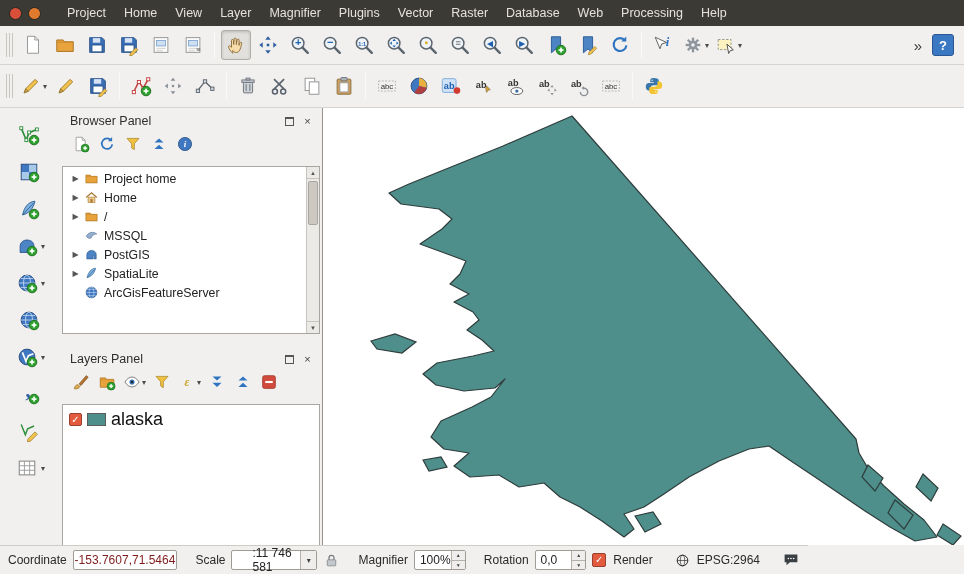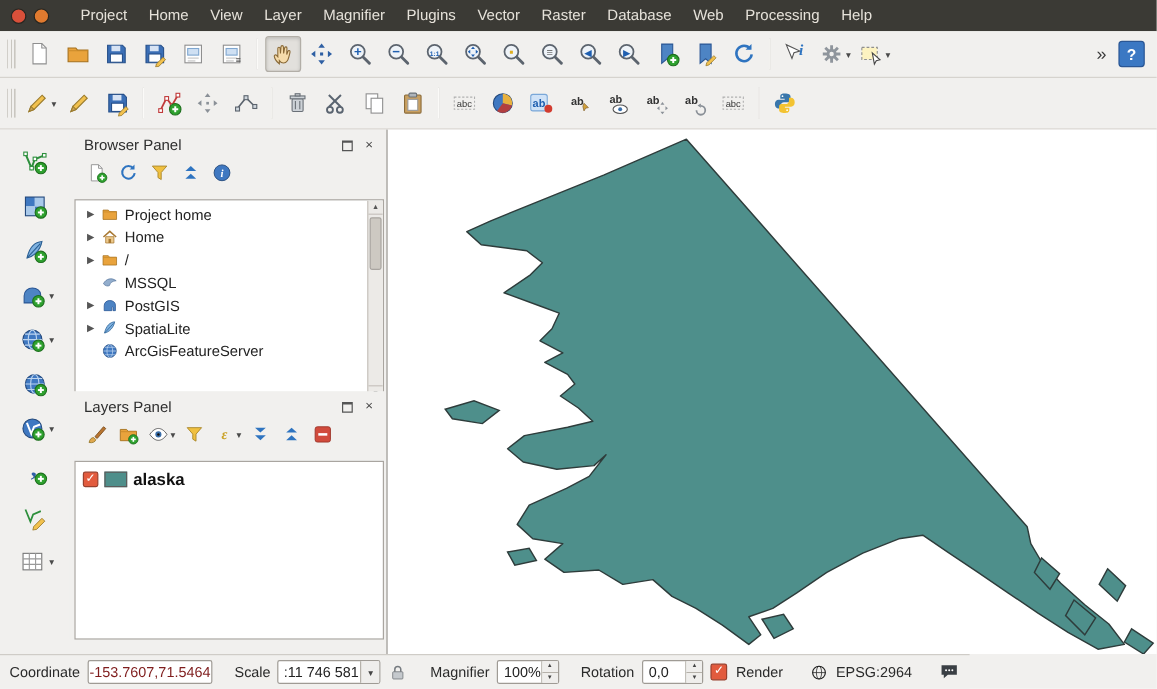--- a/index.html
+++ b/index.html
@@ -29,21 +29,21 @@
   .help-btn{width:22px;height:22px;background:#3b78c3;border:1px solid #2a5694;border-radius:3px;color:#fff;font-weight:bold;font-size:13px;display:flex;align-items:center;justify-content:center}
 
   
   #left-toolbar{position:absolute;left:0;top:108px;width:58px;bottom:29px;display:flex;flex-direction:column;align-items:center;padding-top:14px;gap:11px;background:#f1f0ee}
   .lt-row{display:flex;align-items:center;justify-content:center;width:50px}
   .lt-row .tb-btn{min-width:26px;height:26px}
 
   
   .panel{position:absolute;left:58px;width:264px;background:#f1f0ee}
   #browser-panel{top:108px;height:230px}
-  #layers-panel{top:326px;height:207px}
+  #layers-panel{top:346px;height:207px}
   .panel-head{display:flex;align-items:flex-end;padding:6px 8px 2px 12px;font-size:12.5px}
   .panel-title{flex:1}
   .panel-btn{width:13px;height:13px;margin-left:5px;display:flex;align-items:center;justify-content:center;color:#444;font-size:11px;line-height:11px}
   .float-glyph{width:9px;height:9px;border:1px solid #555;border-top-width:2px;display:block}
   .panel-toolbar{display:flex;align-items:center;padding:2px 6px 2px 10px}
   .panel-toolbar .tb-btn{min-width:24px;height:24px}
 
   .tree-box{position:absolute;left:4px;right:2px;top:58px;bottom:4px;background:#fff;border:1px solid #a9a5a0;overflow:hidden}
   .tree-rows{position:absolute;left:0;top:2px;right:13px;bottom:0;overflow:hidden}
   .tree-row{display:flex;align-items:center;height:19px;padding-left:6px;white-space:nowrap}
@@ -52,32 +52,32 @@
   .tree-label{padding-left:4px;font-size:12.3px;color:#222}
   .vscroll{position:absolute;right:0;top:0;bottom:0;width:13px;background:#eceae7;border-left:1px solid #c7c3bd}
   .vs-btn{height:12px;display:flex;align-items:center;justify-content:center;font-size:6px;color:#555;border-bottom:1px solid #c7c3bd}
   .vs-btn.bottom{position:absolute;bottom:0;left:0;right:0;border-top:1px solid #c7c3bd;border-bottom:none}
   .vs-thumb{position:absolute;left:1px;right:1px;top:14px;height:44px;background:#cdc9c2;border:1px solid #a9a5a0;border-radius:2px}
 
   .layers-box{position:absolute;left:4px;right:2px;top:58px;bottom:0;background:#fff;border:1px solid #a9a5a0;overflow:hidden;padding:4px 0 0 6px}
   .layer-row{display:flex;align-items:center;height:20px;gap:5px}
   .chk{width:13px;height:13px;border:1px solid #99402e;border-radius:2px;background:#e25b3e;color:#fff;font-size:10px;line-height:12px;text-align:center;flex:none}
   .swatch{width:19px;height:13px;border:1px solid #5c5c5c;flex:none}
-  .layer-label{font-weight:bold;font-size:14px;color:#111}
+  .layer-label{font-weight:normal;font-size:18px;color:#111}
 
   
   #map-canvas{position:absolute;left:322px;top:108px;width:642px;height:437px;background:#ffffff;border-left:1px solid #97938f}
 
   
   .statusbar{position:absolute;left:0;bottom:0;width:808px;height:29px;background:#f1f0ee;border-top:1px solid #cfccc7;display:flex;align-items:center;padding:0 8px;gap:6px;font-size:12px}
   .sb-label{white-space:nowrap;color:#2a2a2a}
   .sb-input{height:20px;background:#fff;border:1px solid #9f9b95;border-radius:2px;display:flex;align-items:center;justify-content:center;font-size:12px;color:#7f1d1d}
   #coord-input{width:134px}
   .combo{height:20px;background:#fff;border:1px solid #9f9b95;border-radius:2px;display:flex;align-items:stretch;width:110px}
-  .combo-text{flex:1;display:flex;align-items:center;padding-left:4px;color:#222}
+  .combo-text{flex:1;display:flex;align-items:center;padding-left:20px;color:#222}
   .combo-btn{width:16px;border-left:1px solid #b5b1aa;background:#efeeec;display:flex;align-items:center;justify-content:center;font-size:8px;color:#444}
   .spin{height:20px;background:#fff;border:1px solid #9f9b95;border-radius:2px;display:flex;align-items:stretch}
   .spin-text{flex:1;display:flex;align-items:center;padding-left:5px;color:#222}
   #magnifier-spin{width:64px}
   #rotation-spin{width:66px}
   .spin-btns{width:14px;border-left:1px solid #b5b1aa;display:flex;flex-direction:column}
   .spin-up,.spin-down{flex:1;display:flex;align-items:center;justify-content:center;font-size:5px;color:#444;background:#efeeec}
   .spin-up{border-bottom:1px solid #b5b1aa}
   .sb-right{margin-left:auto;display:flex;align-items:center;gap:7px}
   .sb-icon{display:flex;align-items:center;justify-content:center}

